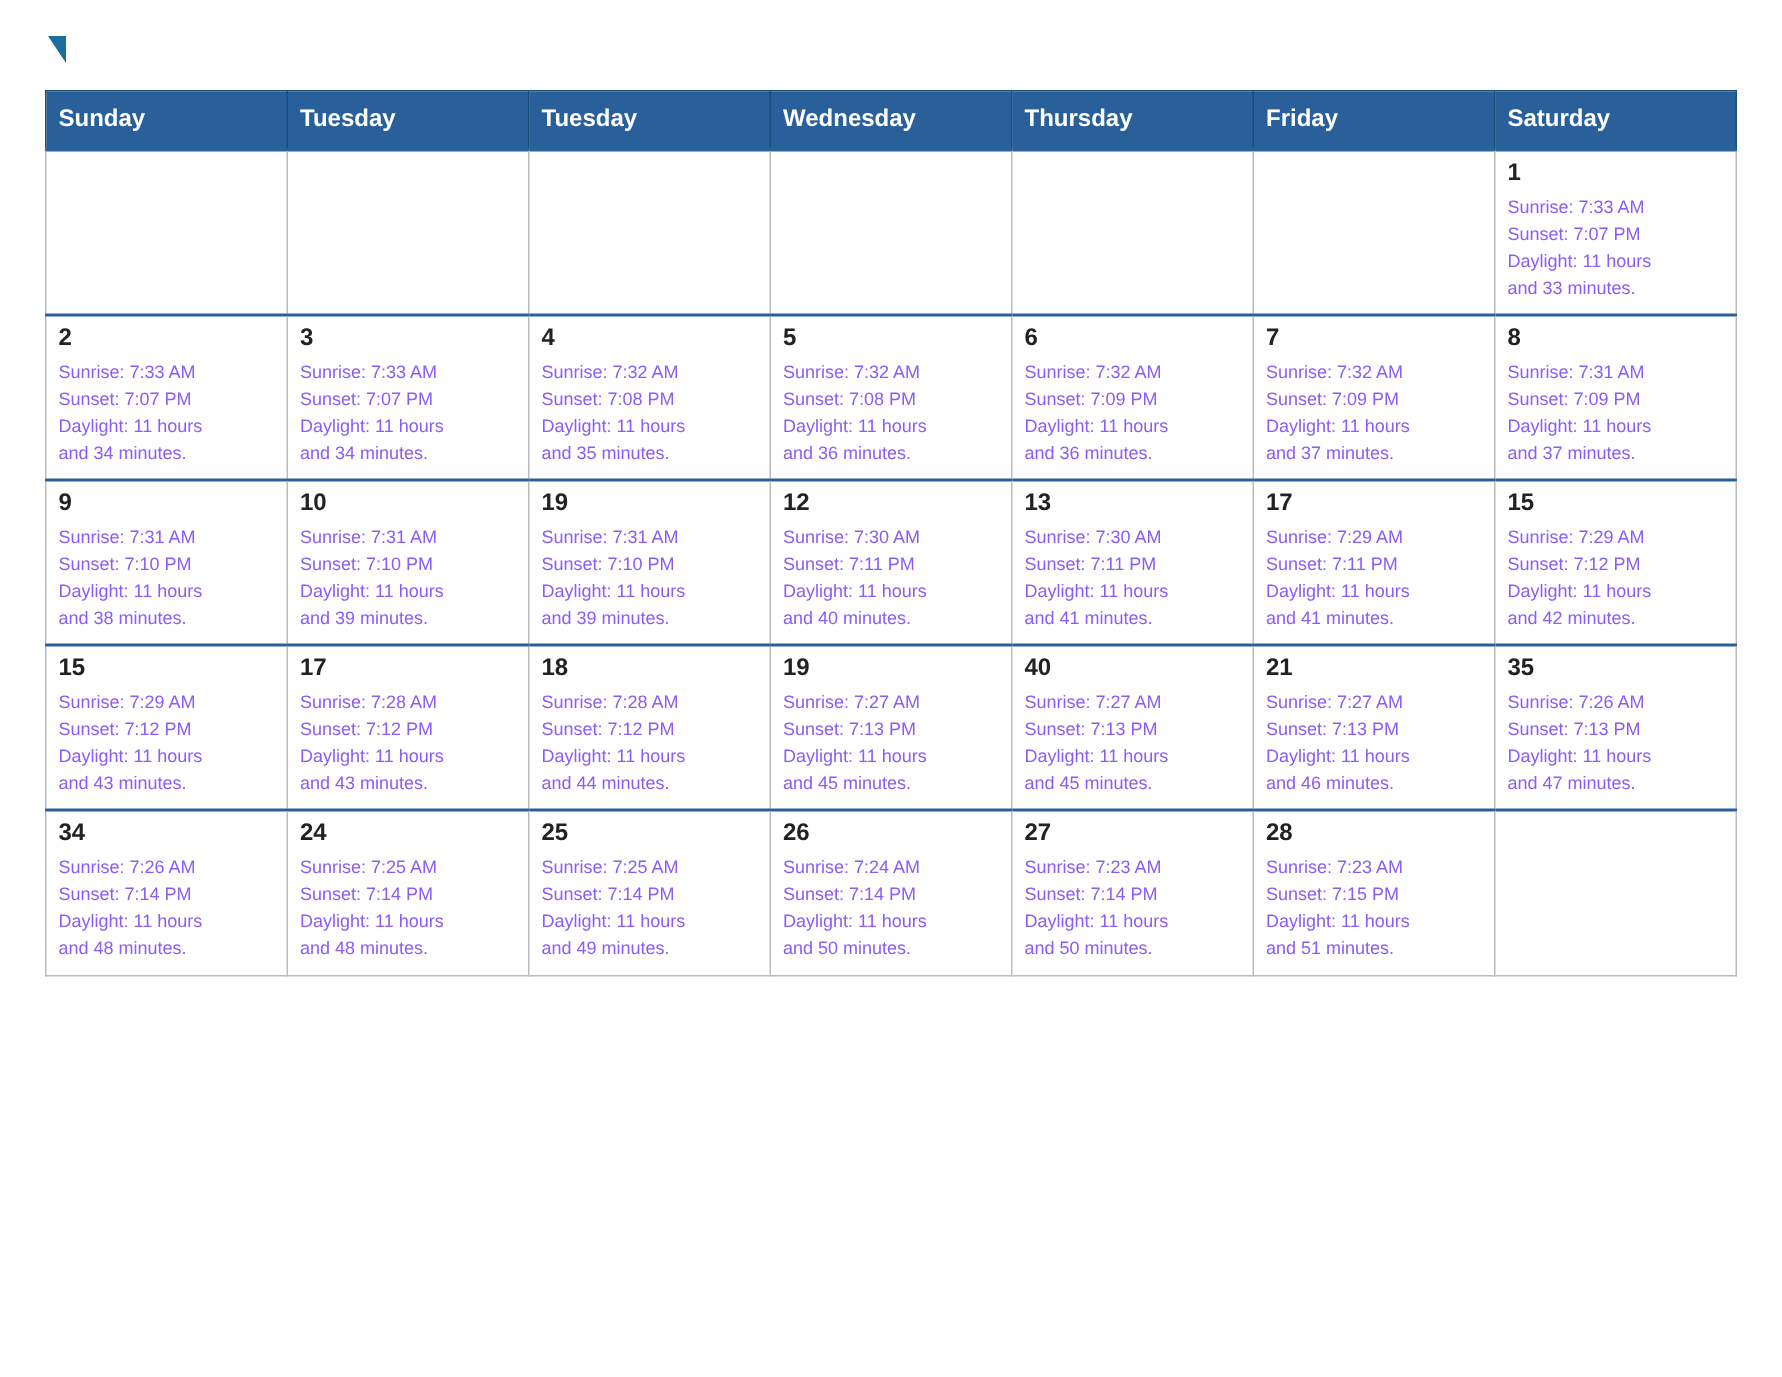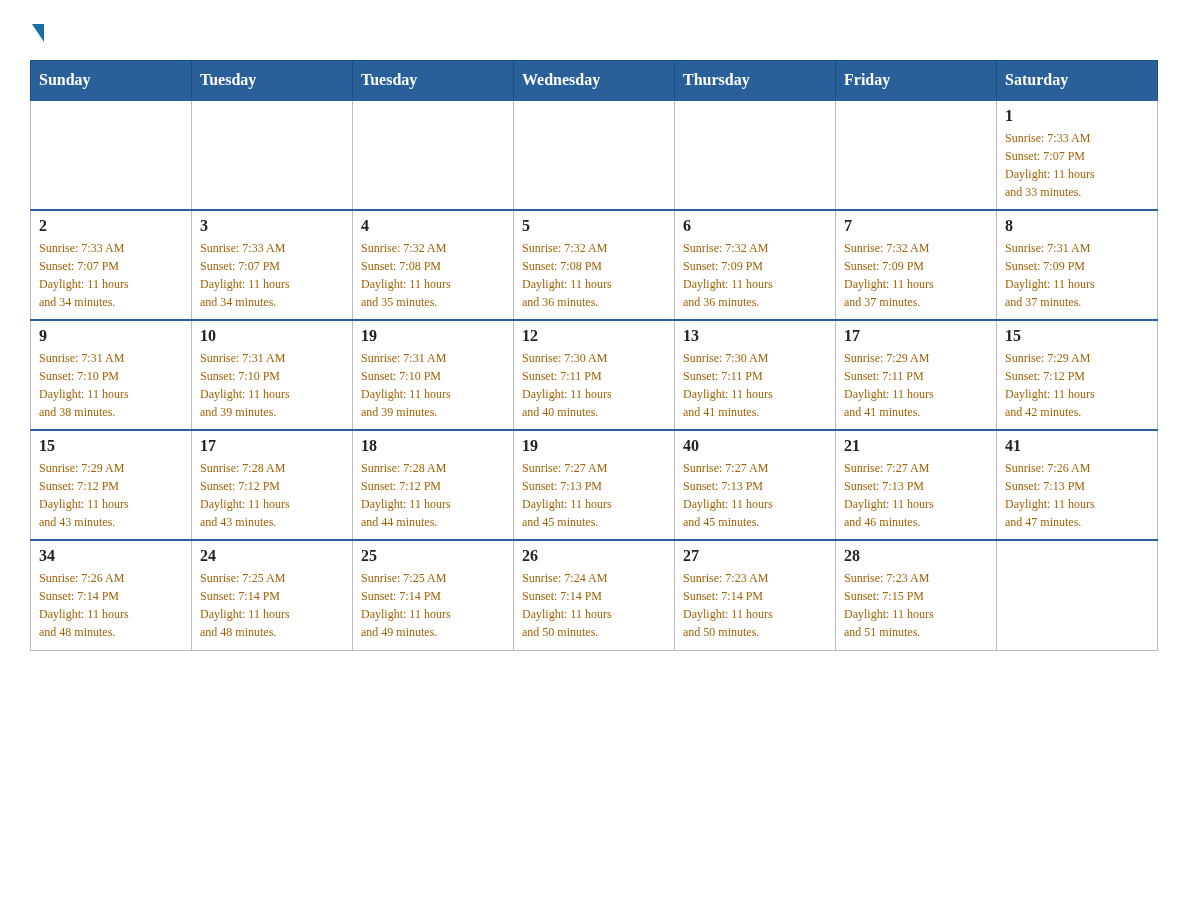--- a/index.html
+++ b/index.html
@@ -52,21 +52,20 @@
     }
     .location-title {
       font-size: 22px;
       color: #444;
       margin-top: 4px;
     }
     .calendar {
       width: 100%;
       border-collapse: collapse;
       border: 1px solid #999;
-      font-family: Liberation Serif, serif;
     }
     .calendar th {
       background-color: #2a6099;
       color: #fff;
       font-size: 16px;
       font-weight: bold;
       padding: 10px 8px;
       text-align: left;
       border: 1px solid #1a4f7a;
     }
@@ -82,21 +81,21 @@
       border-top: 2px solid #2a6099;
     }
     .day-number {
       font-size: 16px;
       font-weight: bold;
       color: #222;
       margin-bottom: 4px;
     }
     .day-info {
       font-size: 12px;
-      color: #a16207;
+      color: #8b5cf6;
       line-height: 1.5;
     }
     .empty-cell {
       background: #fff;
     }
     .logo-line {
       display: flex;
       align-items: center;
     }
   </style>
@@ -284,21 +283,21 @@
 and 45 minutes.</div>
         </td>
         <td>
           <div class="day-number">21</div>
           <div class="day-info" style="white-space: pre-line;">Sunrise: 7:27 AM
 Sunset: 7:13 PM
 Daylight: 11 hours
 and 46 minutes.</div>
         </td>
         <td>
-          <div class="day-number">41</div>
+          <div class="day-number">35</div>
           <div class="day-info" style="white-space: pre-line;">Sunrise: 7:26 AM
 Sunset: 7:13 PM
 Daylight: 11 hours
 and 47 minutes.</div>
         </td>
       </tr>
       <tr class="week-row">
         <td>
           <div class="day-number">34</div>
           <div class="day-info" style="white-space: pre-line;">Sunrise: 7:26 AM

